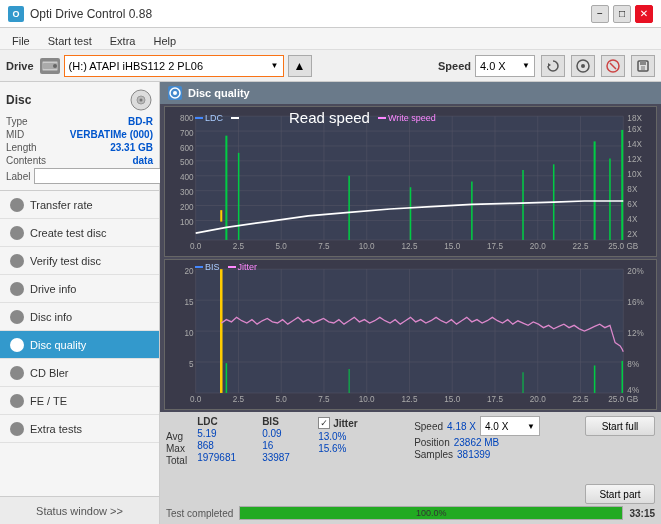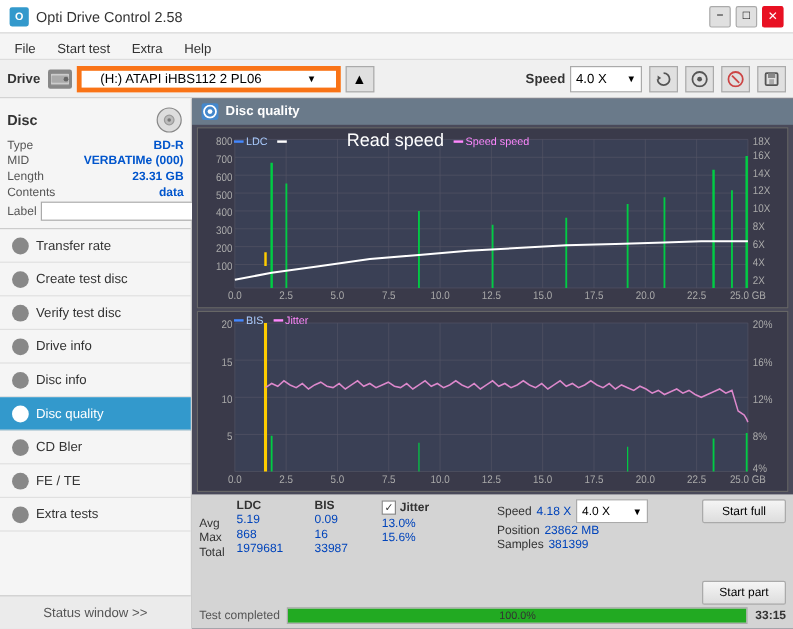--- a/index.html
+++ b/index.html
@@ -81,23 +81,23 @@
       flex: 1;
     }
     .drive-icon {
       width: 20px; height: 16px;
       background: #888;
       border-radius: 2px;
       display: flex; align-items: center; justify-content: center;
     }
     #drive-dropdown {
       background: white;
-      border: 4px solid #f97316;
+      border: 1px solid #f97316;
       height: 22px;
-      padding: 0 16px;
+      padding: 0 4px;
       font-size: 11px;
       flex: 1;
       max-width: 220px;
       display: flex; align-items: center; justify-content: space-between;
       cursor: pointer;
     }
     .eject-btn {
       width: 24px; height: 22px;
       background: #e0e0e0;
       border: 1px solid #aaa;
@@ -334,21 +334,21 @@
     
     .grid-line-h { stroke: #555566; stroke-width: 0.5; }
     .grid-line-v { stroke: #555566; stroke-width: 0.5; }
   </style>
 </head>
 <body>
 
 <div id="titlebar">
   <div id="titlebar-left">
     <div id="titlebar-icon">O</div>
-    <span id="titlebar-title">Opti Drive Control 2.58</span>
+    <span id="titlebar-title">Opti Drive Control 0.88</span>
   </div>
   <div id="titlebar-controls">
     <div class="title-btn">−</div>
     <div class="title-btn">□</div>
     <div class="title-btn close">✕</div>
   </div>
 </div>
 
 <div id="menubar">
   <div class="menu-item">File</div>
@@ -507,21 +507,21 @@
           <div class="legend-item">
             <div class="legend-dot" style="background:#4488ff;"></div>
             <span style="color:#aaccff;font-size:9px;">LDC</span>
           </div>
           <div class="legend-item">
             <div class="legend-dot" style="background:#ffffff;"></div>
             <span style="color:#ffffff;font-size:15px;padding-left:48px;">Read speed</span>
           </div>
           <div class="legend-item">
             <div class="legend-dot" style="background:#ff88ff;"></div>
-            <span style="color:#ff88ff;font-size:9px;">Speed speed</span>
+            <span style="color:#ff88ff;font-size:9px;">Write speed</span>
           </div>
         </div>
 
         <svg class="chart-svg" viewBox="0 0 480 130" preserveAspectRatio="none">
 
           <rect x="30" y="8" width="418" height="108" fill="#3a4055"></rect>
 
           <line x1="30" y1="8" x2="30" y2="116" class="grid-line-v"></line>
           <line x1="71.8" y1="8" x2="71.8" y2="116" class="grid-line-v"></line>
           <line x1="113.6" y1="8" x2="113.6" y2="116" class="grid-line-v"></line>

